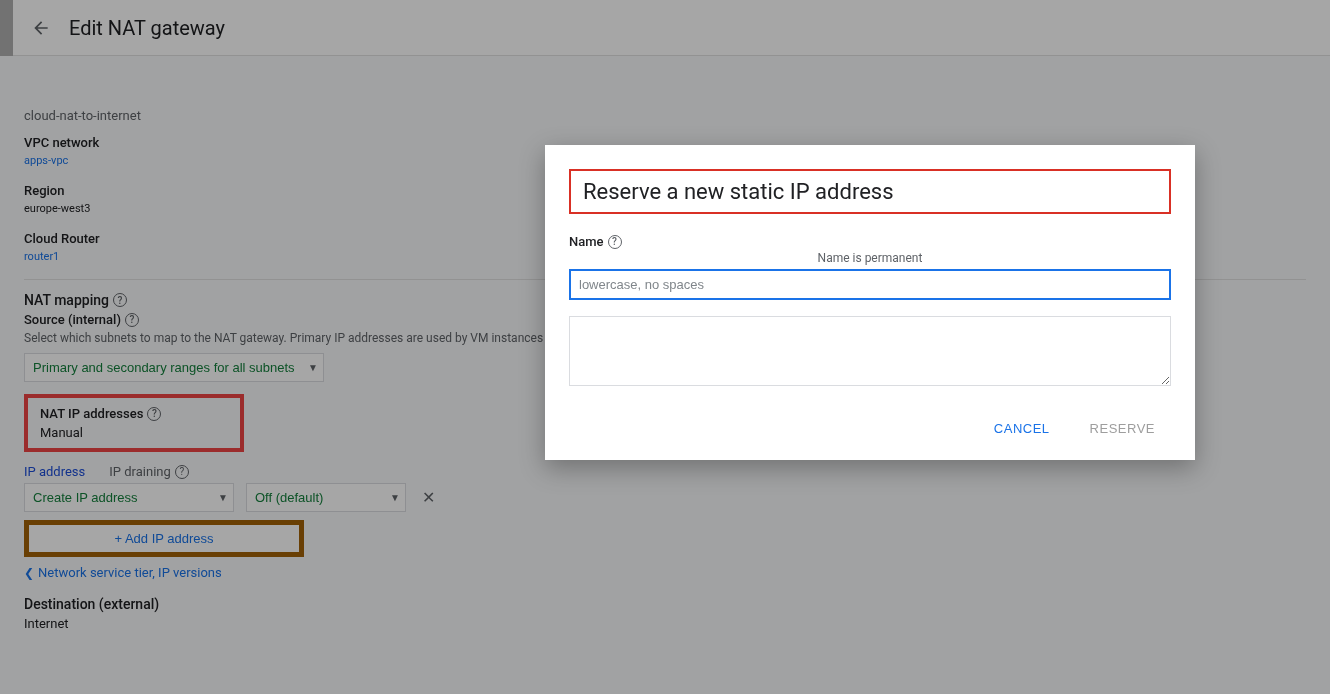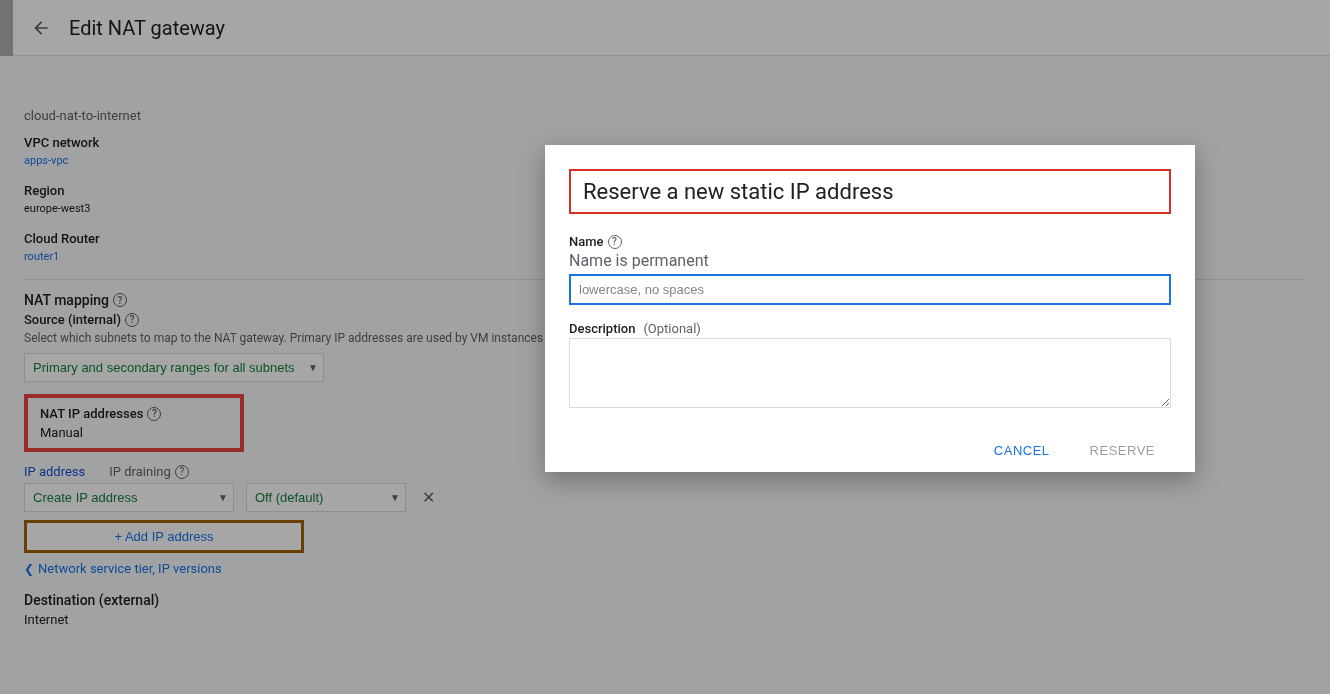--- a/index.html
+++ b/index.html
@@ -139,21 +139,21 @@
       color: #5f6368;
       font-size: 10px;
     }
     .close-btn {
       cursor: pointer;
       color: #5f6368;
       font-size: 16px;
       padding: 4px;
     }
     .add-ip-btn {
-      border: 3px solid #a16207;
+      border: 5px solid #a16207;
       background: #fff;
       color: #1a73e8;
       padding: 6px 16px;
       font-size: 13px;
       cursor: pointer;
       display: inline-flex;
       align-items: center;
       gap: 4px;
       min-width: 280px;
       justify-content: center;
@@ -180,21 +180,21 @@
 
     
     .dialog {
       position: absolute;
       top: 145px;
       left: 545px;
       width: 650px;
       background: #fff;
       box-shadow: 0 8px 24px rgba(0,0,0,0.3);
       z-index: 20;
-      padding: 24px 24px 6px 24px;
+      padding: 24px 24px 16px 24px;
     }
     .dialog-title-box {
       border: 2px solid #d93025;
       padding: 8px 12px;
       margin-bottom: 20px;
     }
     .dialog-title {
       font-size: 22px;
       font-weight: 400;
       color: #202124;
@@ -205,23 +205,24 @@
     .form-label {
       font-size: 13px;
       font-weight: 500;
       color: #202124;
       margin-bottom: 2px;
       display: flex;
       align-items: center;
       gap: 4px;
     }
     .form-sublabel {
-      font-size: 16px;
+      font-size: 12px;
       color: #5f6368;
       margin-bottom: 4px;
+      text-align: center;
     }
     .form-input {
       width: 100%;
       border: 2px solid #1a73e8;
       outline: none;
       padding: 6px 8px;
       font-size: 13px;
       color: #202124;
       background: #fff;
     }
@@ -409,24 +410,20 @@
   <div class="form-field">
     <div class="form-label">
       <span>Name</span>
       <span class="help-icon">?</span>
     </div>
     <div class="form-sublabel">Name is permanent</div>
     <input class="form-input" type="text" placeholder="lowercase, no spaces" style="">
   </div>
 
   <div class="form-field">
-    <div class="form-label">
-      <span>Description</span>
-      <span style="font-weight:400; color:#5f6368; margin-left:4px;">(Optional)</span>
-    </div>
     <textarea class="form-textarea" style=""></textarea>
   </div>
 
   <div class="dialog-actions">
     <button class="btn-cancel">CANCEL</button>
     <button class="btn-reserve">RESERVE</button>
   </div>
 </div>
 
 </body></html>

